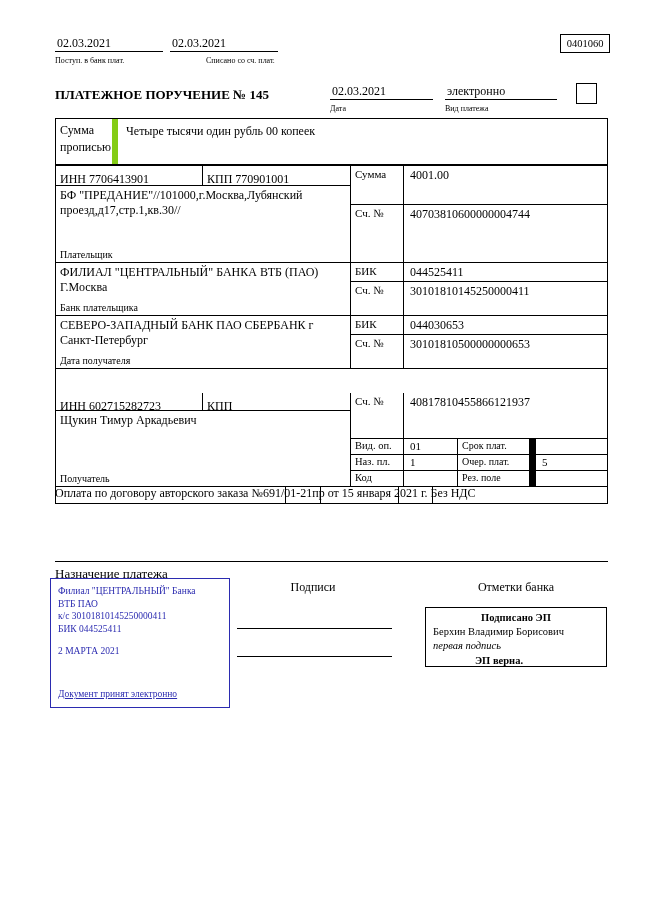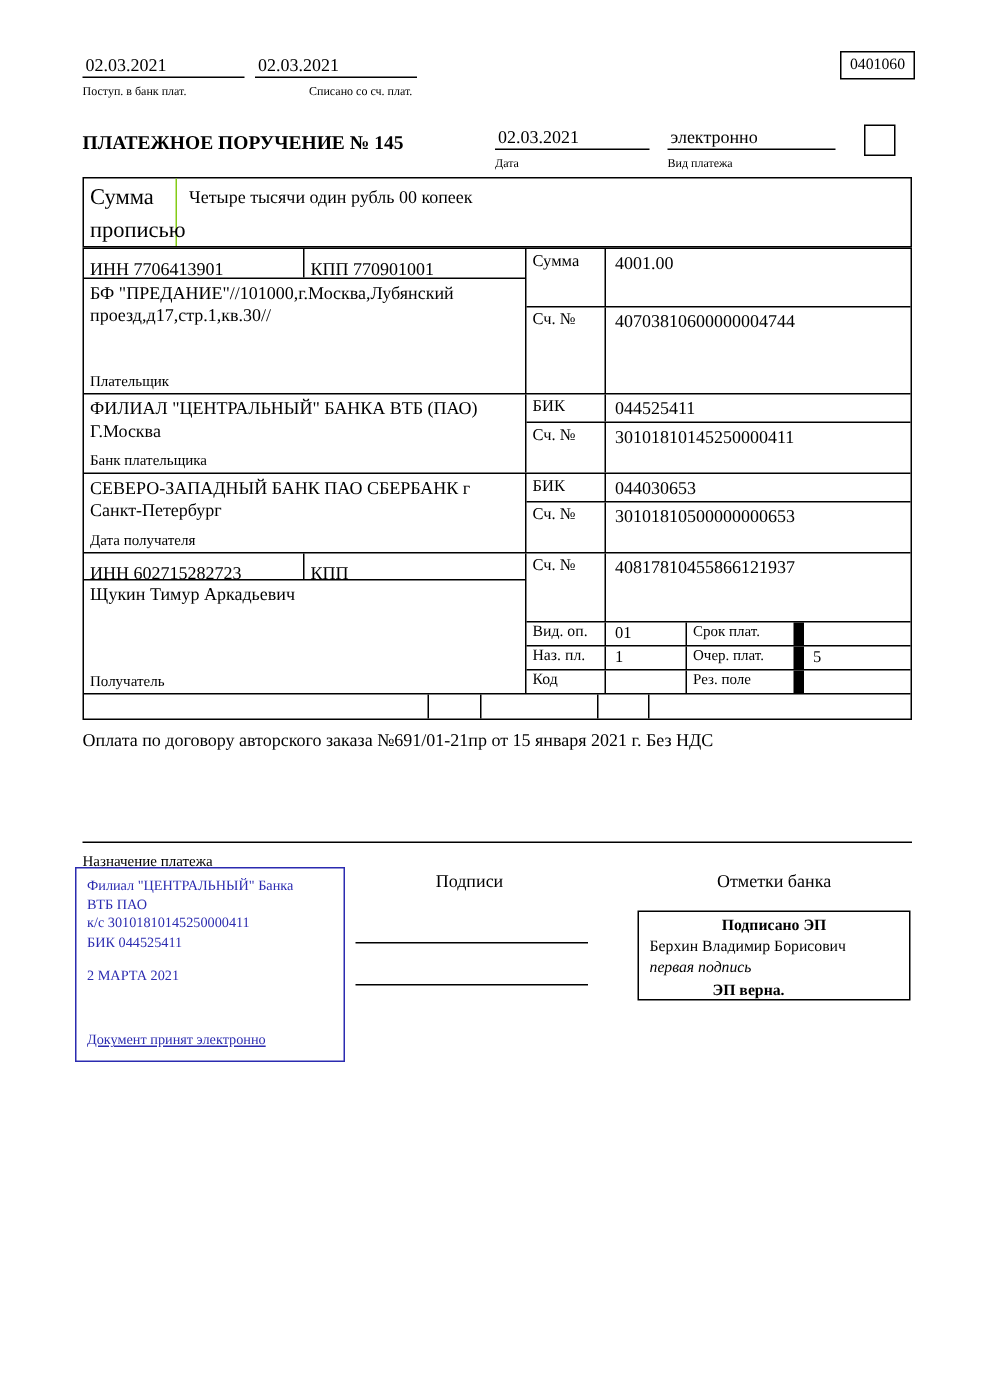--- a/index.html
+++ b/index.html
@@ -8,31 +8,31 @@
     position: relative;
     width: 660px; height: 919px;
     margin: 0 auto;
     background: #ffffff;
     font-family: "Liberation Serif", "DejaVu Serif", serif;
     color: #000;
     overflow: hidden;
   }
   .abs { position: absolute; }
   .fs8 { font-size: 8px; }
-  .fs9 { font-size: 10px; }
+  .fs9 { font-size: 13px; }
   .fs12 { font-size: 12px; }
   .b { font-weight: bold; }
   .i { font-style: italic; }
   .ctr { text-align: center; }
   .ul-field { border-bottom: 1px solid #000; height: 16px; font-size: 12px; padding-left: 2px; }
   .boxed { border: 1px solid #000; }
 
   
   .amount-box { display: flex; border: 1px solid #000; }
-  .amount-label { width: 62px; border-right: 1px solid #84cc16; padding: 3px 4px; font-size: 15px; line-height: 1.45; }
+  .amount-label { width: 62px; border-right: 6px solid #84cc16; padding: 3px 4px; font-size: 12px; line-height: 1.45; }
   .amount-value { flex: 1; padding: 5px 8px; font-size: 12px; }
 
   
   .ptable { border: 1px solid #000; width: 553px; }
   .sec { display: flex; border-bottom: 1px solid #000; }
   .sec:last-child { border-bottom: none; }
   .sec-left { width: 295px; border-right: 1px solid #000; display: flex; flex-direction: column; flex-shrink: 0; }
   .sec-right { flex: 1; display: flex; flex-direction: column; }
   .lrow { display: flex; border-bottom: 1px solid #000; }
   .cell { padding: 6px 4px; font-size: 12px; }
@@ -143,21 +143,21 @@
           <div class="rlabel">БИК</div>
           <div class="rval">044030653</div>
         </div>
         <div class="rrow" style="flex:1;">
           <div class="rlabel">Сч. №</div>
           <div class="rval">30101810500000000653</div>
         </div>
       </div>
     </div>
 
-    <div class="sec" style="height:94px;">
+    <div class="sec" style="height:94px;margin-top:24px;">
       <div class="sec-left">
         <div class="lrow" style="height:18px;">
           <div class="cell br" style="width:147px;">ИНН 602715282723</div>
           <div class="cell" style="flex:1;">КПП</div>
         </div>
         <div class="fillblock">
           <div class="ent-name">Щукин Тимур Аркадьевич</div>
           <div class="sec-label">Получатель</div>
         </div>
       </div>

